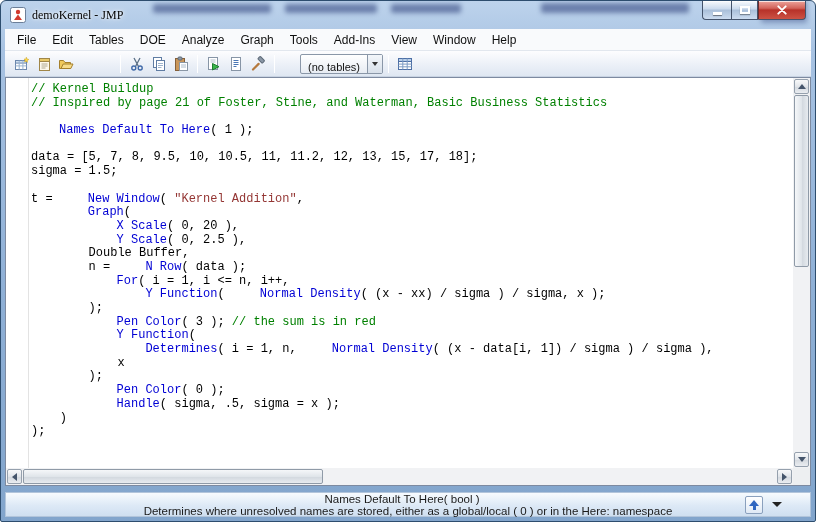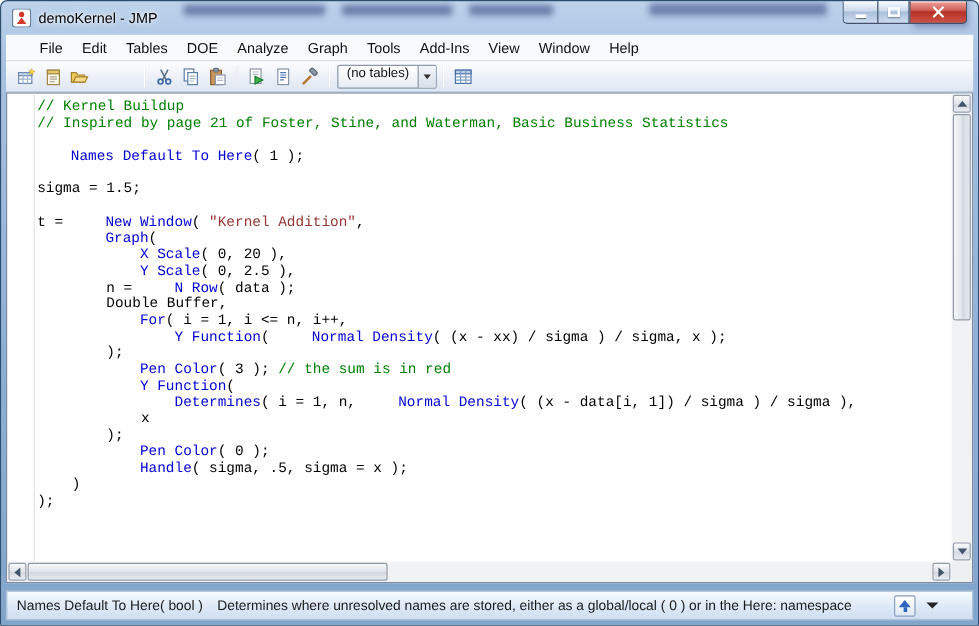--- a/index.html
+++ b/index.html
@@ -5,21 +5,21 @@
   * { box-sizing: border-box; }
   body { margin:0; background:#fff; font-family:"Liberation Sans", sans-serif; }
 
   .window {
     position:relative; width:816px; height:522px;
     background: linear-gradient(180deg,#bdd3ec 0%, #a7c2e2 10%, #8fb0d6 55%, #82a5cc 100%);
     border:1px solid #2d4d6e; border-radius:6px 6px 2px 2px; overflow:hidden;
   }
 
   
-  .titlebar { position:relative; height:24px; }
+  .titlebar { position:relative; height:24px;font-family:Liberation Serif, serif; }
   .smudge { position:absolute; background:#1d2f6d; opacity:.5; filter:blur(2.5px); border-radius:2px; }
   .app-icon { position:absolute; left:9px; top:6px; width:16px; height:16px; }
   .title {
     position:absolute; left:31px; top:7px; font-size:12px; color:#000;
     text-shadow:0 0 3px rgba(255,255,255,.95), 0 0 7px rgba(255,255,255,.85);
     white-space:nowrap;
   }
   .win-buttons { position:absolute; top:0; right:9px; display:flex; }
   .winbtn {
     height:19px; border:1px solid #44536b; border-top:none;
@@ -34,33 +34,33 @@
     background: linear-gradient(180deg,#eda49c 0%, #d2635a 40%, #b73229 50%, #cc5244 100%);
   }
   .g-min { width:9px; height:3px; background:#fff; margin-top:7px; box-shadow:0 1px 1px rgba(0,0,0,.45); }
   .g-max { width:10px; height:8px; border:2px solid #fff; box-shadow:0 1px 1px rgba(0,0,0,.35); }
 
   
   .body { position:absolute; left:4px; right:4px; top:28px; bottom:4px; display:flex; flex-direction:column; }
 
   .menubar {
     height:22px; background:#f9fafc; border-bottom:1px solid #e2e7ee;
-    display:flex; align-items:center; padding-left:20px; font-size:12px; color:#101010;
+    display:flex; align-items:center; padding-left:4px; font-size:12px; color:#101010;
   }
   .menu-item { padding:3px 8px; white-space:nowrap; }
 
   .toolbar {
     height:26px; background:linear-gradient(180deg,#fdfdfe,#eaeff7 60%,#dfe7f2);
     border-bottom:1px solid #c8d3e2; display:flex; align-items:center; padding-left:6px;
   }
   .tbtn { width:22px; height:22px; display:flex; align-items:center; justify-content:center; border-radius:2px; }
   .tsep { width:1px; height:18px; background:#b7c0cd; border-right:1px solid #fff; margin:0 5px; }
   .tspace { width:38px; }
   .combo {
-    display:flex; align-items:flex-start; height:20px; margin-left:1px;
+    display:flex; align-items:flex-end; height:20px; margin-left:20px;
     border:1px solid #8a97a8; border-radius:2px; background:linear-gradient(#ffffff,#e7ecf3);
   }
   .combo-label { font-size:11px; color:#111; padding:0 7px; white-space:nowrap; }
   .combo-arrow {
     width:15px; height:18px; display:flex; align-items:center; justify-content:center;
     border-left:1px solid #8a97a8; background:linear-gradient(#f3f6fa,#d8e0ea);
   }
 
   
   .editor { position:relative; height:409px; background:#fff; border:1px solid #7d8aa0; }
@@ -104,21 +104,21 @@
   .arr.left  { border-width:4px 5px 4px 0;  border-color:transparent #45556b transparent transparent; }
   .arr.right { border-width:4px 0 4px 5px;  border-color:transparent transparent transparent #45556b; }
   .arr.combo-caret { border-width:4px 3.5px 0 3.5px; border-color:#333 transparent transparent transparent; }
 
   
   .statusbar {
     margin-top:6px; height:25px; position:relative;
     background:linear-gradient(180deg,#f7fbfe,#dde9f6 55%,#cfdff0);
     border:1px solid #b2c5db;
     display:flex; align-items:center; padding:0 8px;
-    font-size:11.5px; color:#1a1a1a; white-space:nowrap;
+    font-size:11.5px; color:#1a1a1a; white-space:nowrap;flex-direction:column;
   }
   .status-sig { margin-right:12px; }
   .status-controls { position:absolute; right:28px; top:3px; display:flex; align-items:center; gap:9px; }
   .status-up-btn {
     width:18px; height:18px; border:1px solid #8aa0bd; border-radius:2px;
     background:linear-gradient(#ffffff,#dfe9f5);
     display:flex; flex-direction:column; align-items:center; justify-content:center;
   }
   .blue-arrow-head { width:0;height:0;border:5px solid transparent;border-bottom:6px solid #2f66c0;border-top:none; }
   .blue-arrow-stem { width:3px;height:4px;background:#2f66c0; }
@@ -267,28 +267,29 @@
       </div>
     </div>
 
     <div class="editor">
       <div class="code" id="code">
           <div class="code-line"><span class="tk-c">// Kernel Buildup</span></div>
           <div class="code-line"><span class="tk-c">// Inspired by page 21 of Foster, Stine, and Waterman, Basic Business Statistics</span></div>
           <div class="code-line"></div>
           <div class="code-line"><span class="tk-f">Names Default To Here</span><span class="tk-p">( 1 );</span></div>
           <div class="code-line"></div>
+          <div class="code-line"><span class="tk-p">data = [5, 7, 8, 9.5, 10, 10.5, 11, 11.2, 12, 13, 15, 17, 18];</span></div>
           <div class="code-line"><span class="tk-p">sigma = 1.5;</span></div>
           <div class="code-line"></div>
           <div class="code-line"><span class="tk-p">t = </span><span class="tk-f">New Window</span><span class="tk-p">( </span><span class="tk-s">"Kernel Addition"</span><span class="tk-p">,</span></div>
           <div class="code-line"><span class="tk-p">    </span><span class="tk-f">Graph</span><span class="tk-p">(</span></div>
           <div class="code-line"><span class="tk-p">        </span><span class="tk-f">X Scale</span><span class="tk-p">( 0, 20 ),</span></div>
           <div class="code-line"><span class="tk-p">        </span><span class="tk-f">Y Scale</span><span class="tk-p">( 0, 2.5 ),</span></div>
+          <div class="code-line"><span class="tk-p">        Double Buffer,</span></div>
           <div class="code-line"><span class="tk-p">        n = </span><span class="tk-f">N Row</span><span class="tk-p">( data );</span></div>
-          <div class="code-line"><span class="tk-p">        Double Buffer,</span></div>
           <div class="code-line"><span class="tk-p">        </span><span class="tk-f">For</span><span class="tk-p">( i = 1, i &lt;= n, i++,</span></div>
           <div class="code-line"><span class="tk-p">            </span><span class="tk-f">Y Function</span><span class="tk-p">( </span><span class="tk-f">Normal Density</span><span class="tk-p">( (x - xx) / sigma ) / sigma, x );</span></div>
           <div class="code-line"><span class="tk-p">        );</span></div>
           <div class="code-line"><span class="tk-p">        </span><span class="tk-f">Pen Color</span><span class="tk-p">( 3 ); </span><span class="tk-c">// the sum is in red</span></div>
           <div class="code-line"><span class="tk-p">        </span><span class="tk-f">Y Function</span><span class="tk-p">(</span></div>
           <div class="code-line"><span class="tk-p">            </span><span class="tk-f">Determines</span><span class="tk-p">( i = 1, n, </span><span class="tk-f">Normal Density</span><span class="tk-p">( (x - data[i, 1]) / sigma ) / sigma ),</span></div>
           <div class="code-line"><span class="tk-p">            x</span></div>
           <div class="code-line"><span class="tk-p">        );</span></div>
           <div class="code-line"><span class="tk-p">        </span><span class="tk-f">Pen Color</span><span class="tk-p">( 0 );</span></div>
           <div class="code-line"><span class="tk-p">        </span><span class="tk-f">Handle</span><span class="tk-p">( sigma, .5, sigma = x );</span></div>

